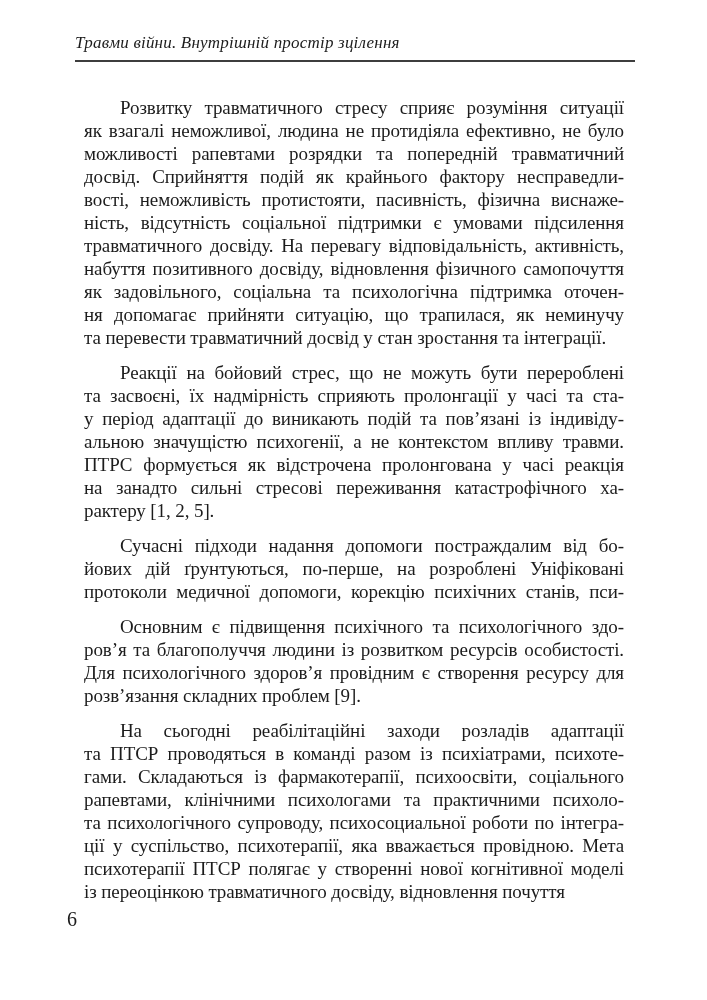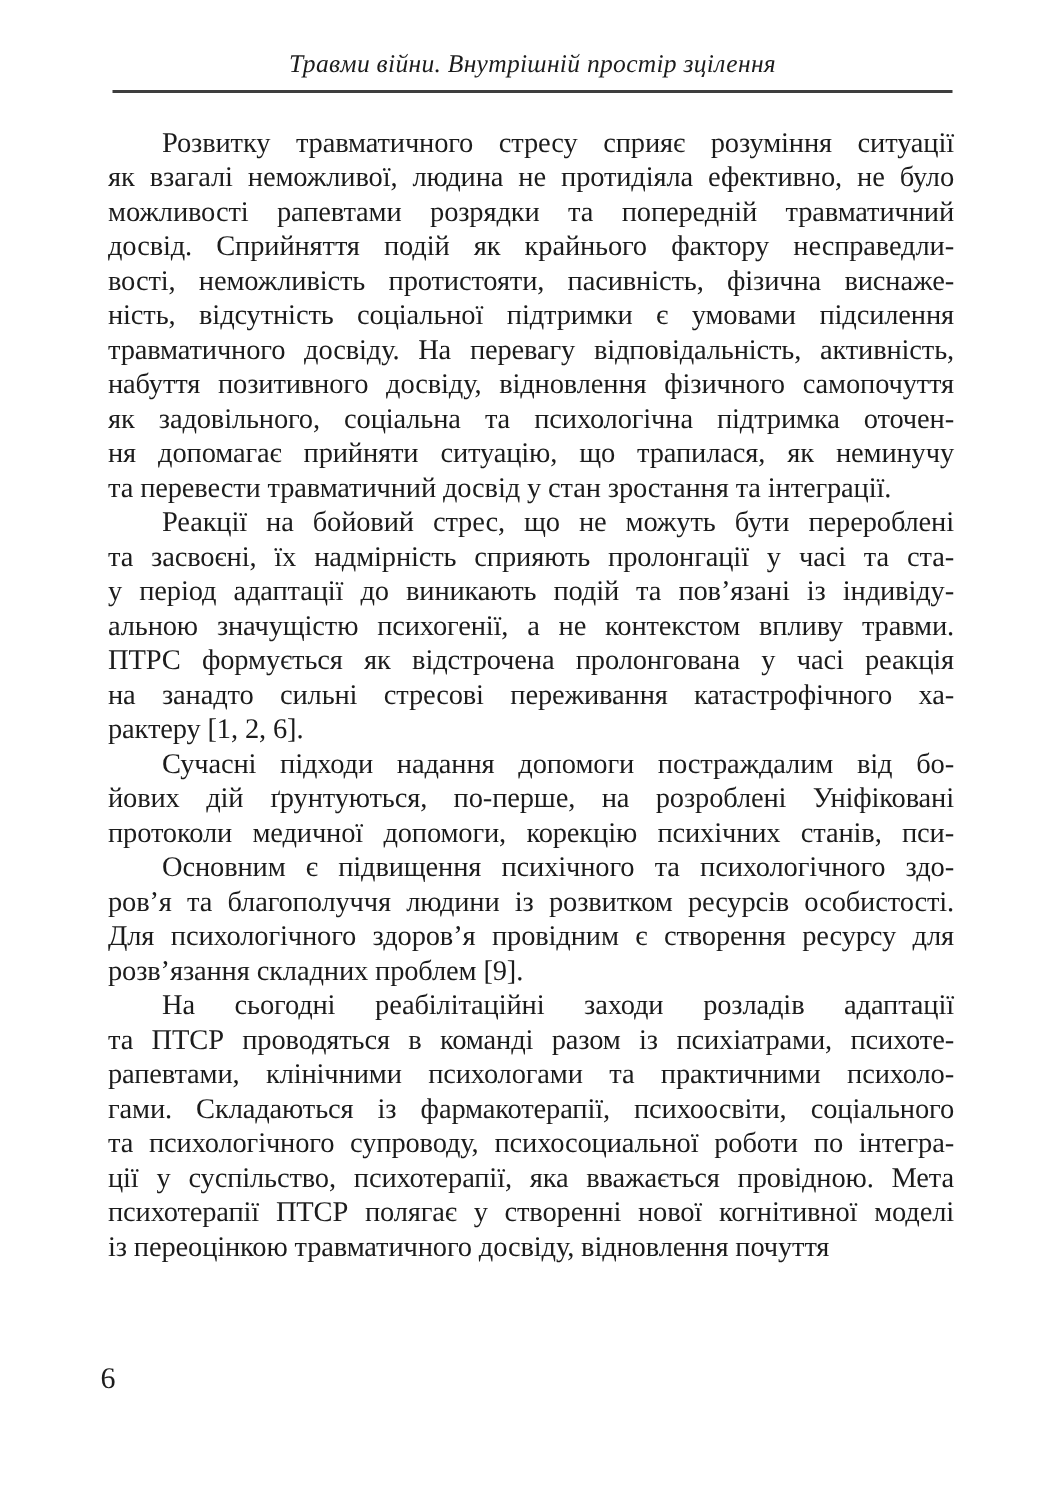--- a/index.html
+++ b/index.html
@@ -19,21 +19,21 @@
     background: var(--bg-color);
     color: var(--text-color);
     font-family: "Liberation Serif", "DejaVu Serif", serif;
     overflow: hidden;
   }
   .running-header {
     position: absolute;
     left: 75px;
     top: 33px;
     width: 560px;
-    text-align: center;
+    text-align: left;
     font-style: italic;
     font-size: 17px;
     letter-spacing: 0.2px;
     white-space: nowrap;
   }
   .header-rule {
     position: absolute;
     left: 75px;
     top: 60px;
     width: 560px;
@@ -42,21 +42,21 @@
   }
   .body-text {
     position: absolute;
     left: 72px;
     top: 84px;
     width: 564px;
     font-size: 19px;
     line-height: 23px;
     letter-spacing: -0.1px;
   }
-  .paragraph { margin: 0; }
+  .paragraph { margin: 12px; }
   .line {
     text-align: justify;
     text-align-last: justify;
     white-space: normal;
   }
   .line.first { text-indent: 36px; }
   .line.last { text-align-last: left; }
   .page-number {
     position: absolute;
     left: 67px;
@@ -84,38 +84,38 @@
         <div class="line">ня допомагає прийняти ситуацію, що трапилася, як неминучу</div>
         <div class="line last">та перевести травматичний досвід у стан зростання та інтеграції.</div>
       </div>
       <div class="paragraph">
         <div class="line first">Реакції на бойовий стрес, що не можуть бути перероблені</div>
         <div class="line">та засвоєні, їх надмірність сприяють пролонгації у часі та ста-</div>
         <div class="line">у період адаптації до виникають подій та пов’язані із індивіду-</div>
         <div class="line">альною значущістю психогенії, а не контекстом впливу травми.</div>
         <div class="line">ПТРС формується як відстрочена пролонгована у часі реакція</div>
         <div class="line">на занадто сильні стресові переживання катастрофічного ха-</div>
-        <div class="line last">рактеру [1, 2, 6].</div>
+        <div class="line last">рактеру [1, 2, 5].</div>
       </div>
       <div class="paragraph">
         <div class="line first">Сучасні підходи надання допомоги постраждалим від бо-</div>
         <div class="line">йових дій ґрунтуються, по-перше, на розроблені Уніфіковані</div>
         <div class="line">протоколи медичної допомоги, корекцію психічних станів, пси-</div>
       </div>
       <div class="paragraph">
         <div class="line first">Основним є підвищення психічного та психологічного здо-</div>
         <div class="line">ров’я та благополуччя людини із розвитком ресурсів особистості.</div>
         <div class="line">Для психологічного здоров’я провідним є створення ресурсу для</div>
         <div class="line last">розв’язання складних проблем [9].</div>
       </div>
       <div class="paragraph">
         <div class="line first">На сьогодні реабілітаційні заходи розладів адаптації</div>
         <div class="line">та ПТСР проводяться в команді разом із психіатрами, психоте-</div>
+        <div class="line">гами. Складаються із фармакотерапії, психоосвіти, соціального</div>
         <div class="line">рапевтами, клінічними психологами та практичними психоло-</div>
-        <div class="line">гами. Складаються із фармакотерапії, психоосвіти, соціального</div>
         <div class="line">та психологічного супроводу, психосоциальної роботи по інтегра-</div>
         <div class="line">ції у суспільство, психотерапії, яка вважається провідною. Мета</div>
         <div class="line">психотерапії ПТСР полягає у створенні нової когнітивної моделі</div>
         <div class="line last">із переоцінкою травматичного досвіду, відновлення почуття</div>
       </div>
     </div>
   <div class="page-number">6</div>
 </div>
 
 </body></html>

